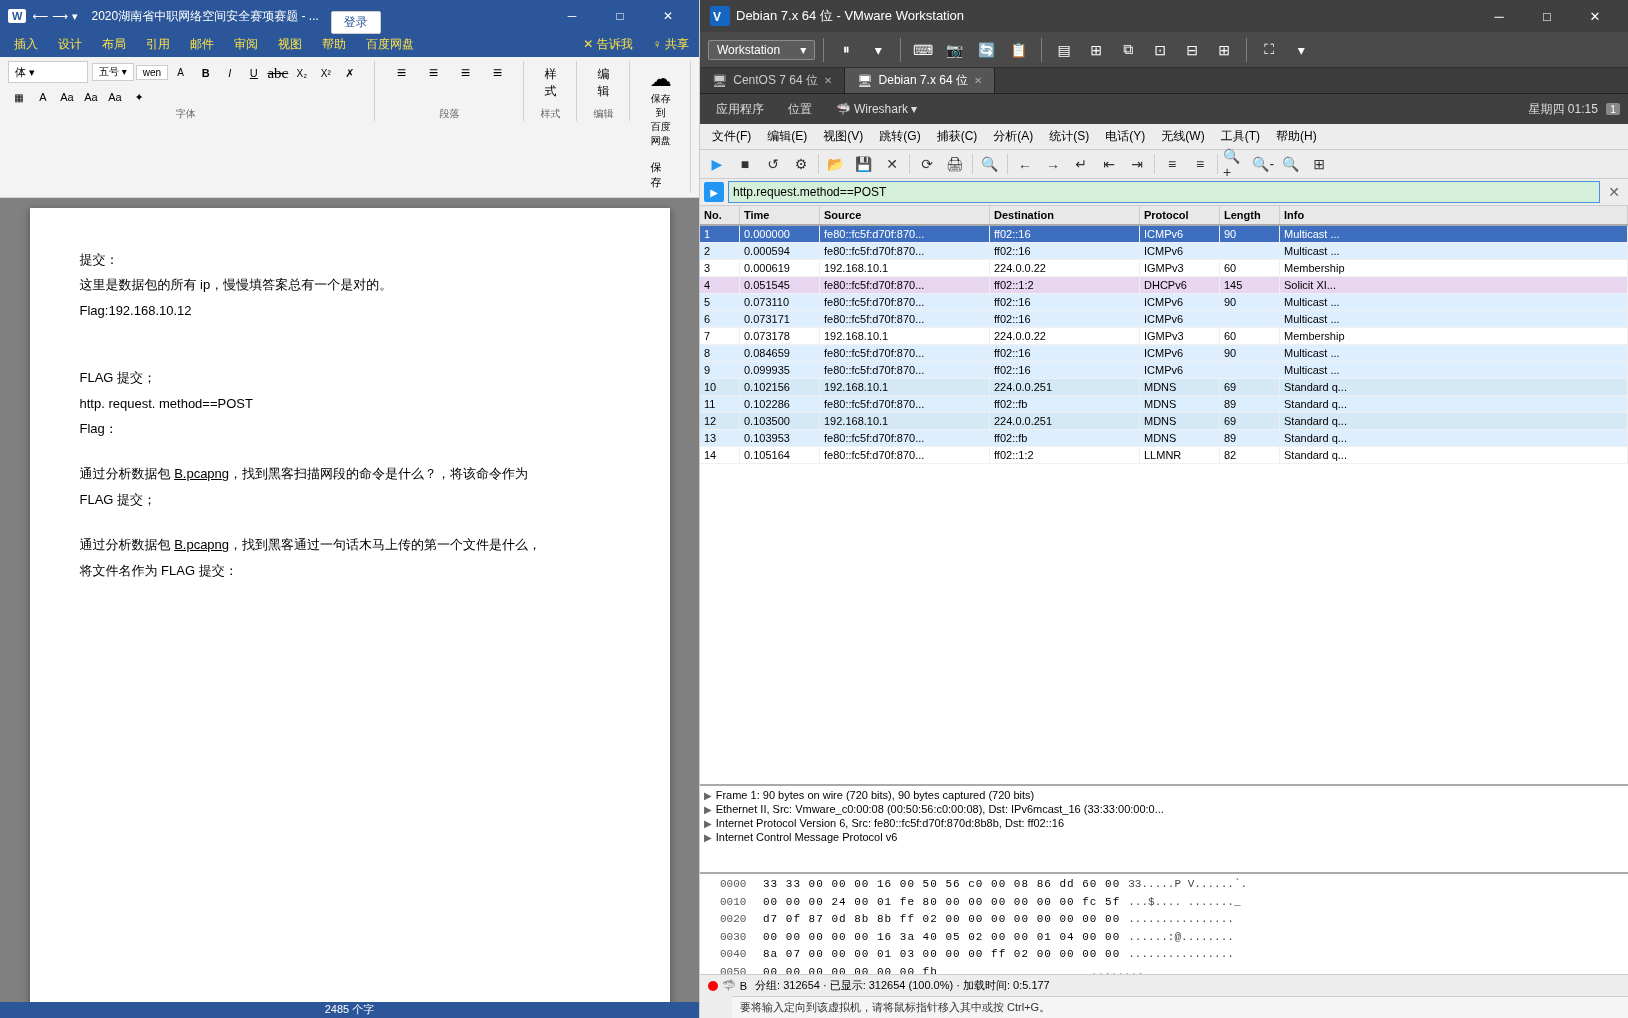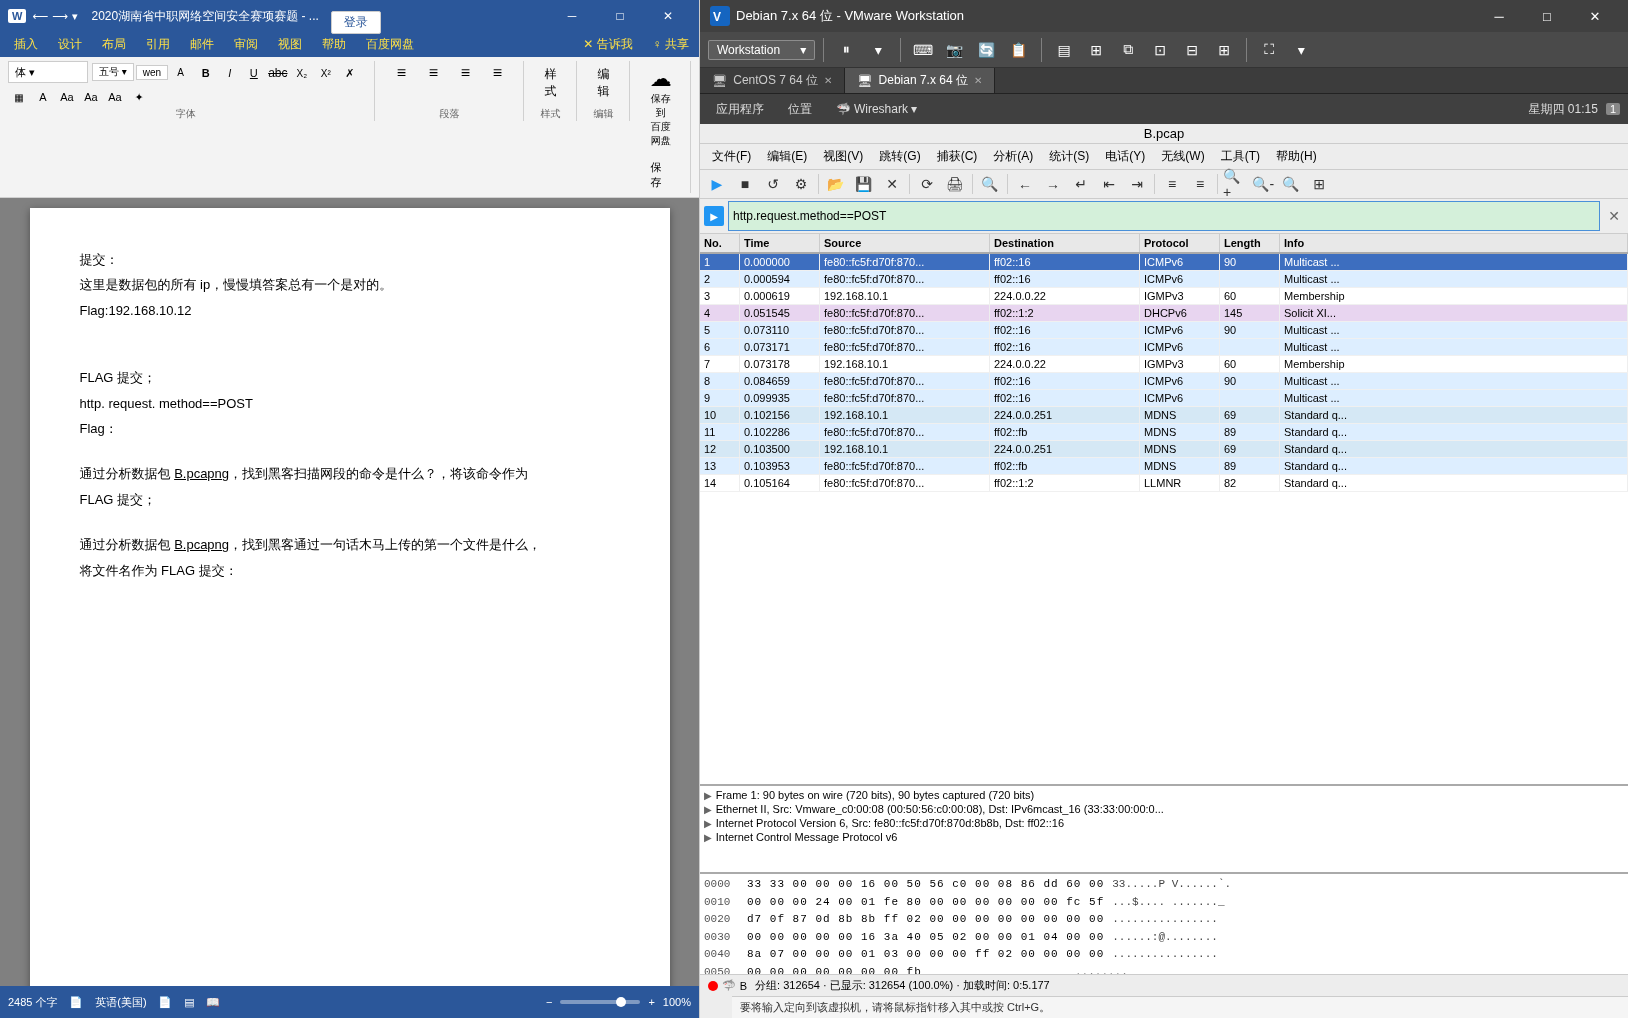--- a/index.html
+++ b/index.html
@@ -163,26 +163,27 @@
       color: #000;
     }
     .doc-line { margin-bottom: 2px; }
     .doc-underline { text-decoration: underline; }
     .doc-flag { color: #000; }
 
     
     .word-statusbar {
       background: #2b579a;
       color: white;
-      height: 32px;
+      height: 16px;
       display: flex;
       align-items: center;
       padding: 0 8px;
       font-size: 11px;
       gap: 12px;
+      flex-direction: column;
     }
     .statusbar-right {
       margin-left: auto;
       display: flex;
       align-items: center;
       gap: 8px;
     }
     .zoom-slider {
       width: 80px;
       height: 4px;
@@ -396,21 +397,21 @@
       background: #2196F3;
       border-radius: 2px;
       display: flex;
       align-items: center;
       justify-content: center;
       color: white;
       font-size: 10px;
     }
     .ws-filter-input {
       flex: 1;
-      height: 30px;
+      height: 22px;
       border: 1px solid #4a90d9;
       padding: 0 4px;
       font-size: 12px;
       background: #d4edda;
       color: #000;
     }
     .ws-filter-clear {
       width: 20px;
       height: 20px;
       display: flex;
@@ -479,21 +480,21 @@
       color: #666;
       margin-right: 4px;
       font-size: 10px;
     }
 
     
     .ws-hex-dump {
       height: 100px;
       background: white;
       overflow-y: auto;
-      padding: 2px 4px;
+      padding: 2px 20px;
       font-family: 'Courier New', monospace;
       font-size: 11px;
     }
     .ws-hex-row {
       display: flex;
       gap: 8px;
       line-height: 1.6;
     }
     .ws-hex-offset { color: #555; min-width: 35px; }
     .ws-hex-bytes { min-width: 320px; letter-spacing: 1px; }
@@ -581,21 +582,21 @@
           <div class="small-btn" style="border:1px solid #ccc;background:white;min-width:80px;font-size:11px;">体 ▾</div>
           <div style="display:flex;gap:2px;align-items:center;">
             <div class="small-btn" style="border:1px solid #ccc;background:white;">五号 ▾</div>
             <div class="small-btn" style="border:1px solid #ccc;background:white;">wen</div>
             <div class="small-btn">A</div>
           </div>
           <div style="display:flex;gap:2px;margin-top:2px;">
             <div class="format-btn" style="font-weight:bold;">B</div>
             <div class="format-btn" style="font-style:italic;">I</div>
             <div class="format-btn" style="text-decoration:underline;">U</div>
-            <div class="format-btn" style="text-decoration:line-through;font-size:12px;">abc</div>
+            <div class="format-btn" style="text-decoration:line-through;font-size:15px;font-family:Liberation Serif, serif;">abc</div>
             <div class="format-btn" style="font-size:10px;">X₂</div>
             <div class="format-btn" style="font-size:10px;">X²</div>
             <div class="format-btn">✗</div>
           </div>
           <div style="display:flex;gap:2px;">
             <div class="format-btn" style="font-size:10px;">▦</div>
             <div class="format-btn">A</div>
             <div class="format-btn">Aa</div>
             <div class="format-btn">Aa</div>
             <div class="format-btn">Aa</div>
@@ -765,21 +766,20 @@
       <span class="ws-topbar-item">位置</span>
       <span class="ws-topbar-item" style="display:flex;align-items:center;gap:3px;">
         <span>🦈</span>
         <span>Wireshark</span>
         <span>▾</span>
       </span>
       <span class="ws-datetime">星期四 01:15</span>
       <div class="ws-num-badge">1</div>
     </div>
 
-    <div class="ws-title">B.pcap</div>
 
     <div class="ws-menu">
       <div class="ws-menu-item">文件(F)</div>
       <div class="ws-menu-item">编辑(E)</div>
       <div class="ws-menu-item">视图(V)</div>
       <div class="ws-menu-item">跳转(G)</div>
       <div class="ws-menu-item">捕获(C)</div>
       <div class="ws-menu-item">分析(A)</div>
       <div class="ws-menu-item">统计(S)</div>
       <div class="ws-menu-item">电话(Y)</div>

